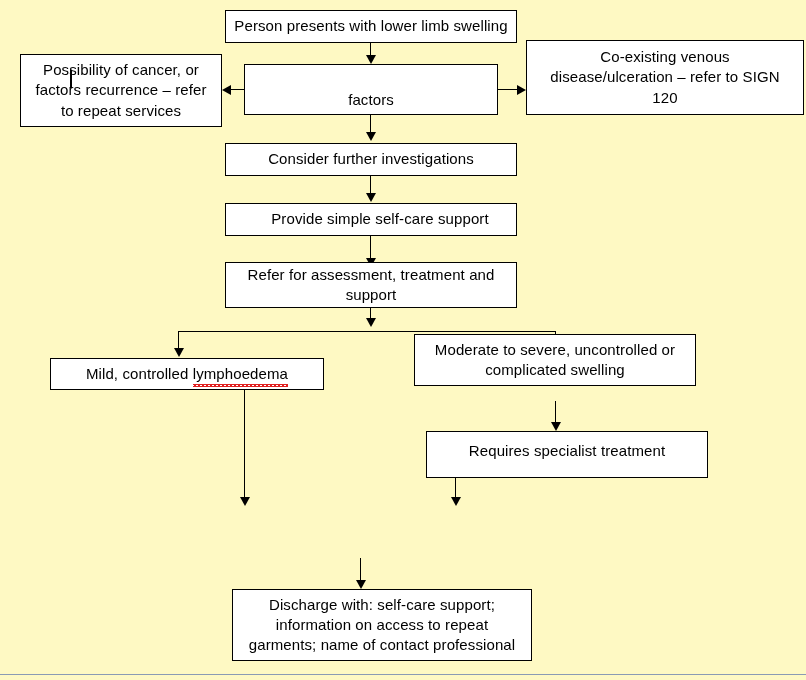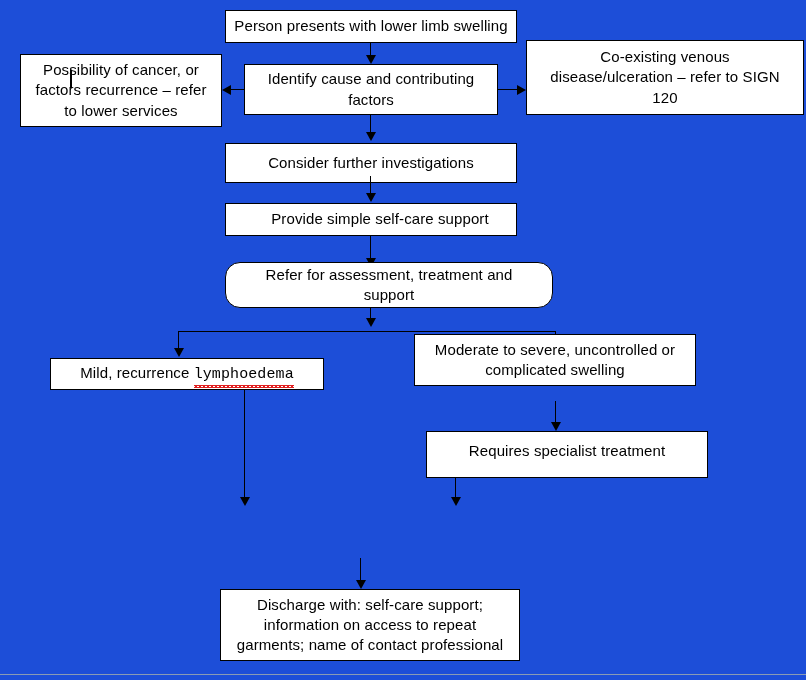--- a/index.html
+++ b/index.html
@@ -9,21 +9,21 @@
     background: #ffffff;
   }
   body {
     font-family: "Liberation Sans", sans-serif;
     color: #000000;
   }
   #canvas {
     position: relative;
     width: 806px;
     height: 680px;
-    background: #1d4ed8;
+    background: #fef9c3;
     overflow: hidden;
   }
   
   .node {
     position: absolute;
     box-sizing: border-box;
     border: 1.6px solid #000000;
     background: #ffffff;
     display: flex;
     align-items: center;
@@ -77,21 +77,20 @@
     width: 0;
     height: 0;
     border-top: 5px solid transparent;
     border-bottom: 5px solid transparent;
     border-left: 9px solid #000000;
   }
   
   .squiggle {
     position: relative;
     display: inline-block;
-    font-family: Liberation Mono, monospace;
   }
   .squiggle::after {
     content: "";
     position: absolute;
     left: 0;
     right: 0;
     bottom: -3px;
     height: 3px;
     background-image:
       linear-gradient(45deg, transparent 42%, #e02020 42%, #e02020 58%, transparent 58%),
@@ -118,71 +117,71 @@
 <div id="canvas">
 
   <div class="node" style="left:225px; top:10px; width:292px; height:33px;">
     <span class="txt">Person presents with lower limb swelling</span>
   </div>
 
   <div class="vline" style="left:370px; top:43px; height:13px;"></div>
   <div class="arrow-down" style="left:366px; top:55px;"></div>
 
   <div class="node" style="left:244px; top:64px; width:254px; height:51px;">
-    <span class="txt"><span>Identify cause and contributing</span><br><span>factors</span></span>
+    <span class="txt"><br><span>factors</span></span>
   </div>
 
   <div class="hline" style="left:231px; top:89px; width:14px;"></div>
   <div class="arrow-left" style="left:222px; top:85px;"></div>
 
   <div class="hline" style="left:498px; top:89px; width:20px;"></div>
   <div class="arrow-right" style="left:517px; top:85px;"></div>
 
   <div class="node" style="left:20px; top:54px; width:202px; height:73px;">
-    <span class="txt"><span>Possibility of cancer, or</span><br><span>factors recurrence – refer</span><br><span>to lower services</span></span>
+    <span class="txt"><span>Possibility of cancer, or</span><br><span>factors recurrence – refer</span><br><span>to repeat services</span></span>
   </div>
   <div class="caret" style="left:70px; top:70px; height:18px;"></div>
 
   <div class="node" style="left:526px; top:40px; width:278px; height:75px;">
     <span class="txt"><span>Co-existing venous</span><br><span>disease/ulceration – refer to SIGN</span><br><span>120</span></span>
   </div>
 
   <div class="vline" style="left:370px; top:115px; width:0; height:18px;"></div>
   <div class="arrow-down" style="left:366px; top:132px;"></div>
 
-  <div class="node" style="left:225px; top:143px; width:292px; height:40px;">
+  <div class="node" style="left:225px; top:143px; width:292px; height:33px;">
     <span class="txt">Consider further investigations</span>
   </div>
 
   <div class="vline" style="left:370px; top:176px; height:18px;"></div>
   <div class="arrow-down" style="left:366px; top:193px;"></div>
 
   <div class="node" style="left:225px; top:203px; width:292px; height:33px;padding-left:24px;">
     <span class="txt">Provide simple self-care support</span>
   </div>
 
   <div class="vline" style="left:370px; top:236px; height:23px;"></div>
   <div class="arrow-down" style="left:366px; top:258px;"></div>
 
-  <div class="node" style="left:225px; top:262px; width:328px; height:46px;border-radius:15px;">
+  <div class="node" style="left:225px; top:262px; width:292px; height:46px;">
     <span class="txt"><span>Refer for assessment, treatment and</span><br><span>support</span></span>
   </div>
 
   <div class="vline" style="left:370px; top:308px; height:12px;"></div>
   <div class="arrow-down" style="left:366px; top:318px;"></div>
   <div class="hline" style="left:178px; top:331px; width:378px;"></div>
 
   <div class="vline" style="left:178px; top:331px; height:18px;"></div>
   <div class="arrow-down" style="left:174px; top:348px;"></div>
 
   <div class="vline" style="left:555px; top:331px; height:18px;"></div>
   <div class="arrow-down" style="left:551px; top:348px;"></div>
 
   <div class="node" style="left:50px; top:358px; width:274px; height:32px;">
-    <span class="txt"><span>Mild, recurrence </span><span class="squiggle">lymphoedema</span></span>
+    <span class="txt"><span>Mild, controlled </span><span class="squiggle">lymphoedema</span></span>
   </div>
 
   <div class="node" style="left:414px; top:334px; width:282px; height:52px;text-align:center;">
     <span class="txt"><span>Moderate to severe, uncontrolled or</span><br><span>complicated swelling</span></span>
   </div>
 
   <div class="vline" style="left:555px; top:401px; height:22px;"></div>
   <div class="arrow-down" style="left:551px; top:422px;"></div>
 
   <div class="node top-align" style="left:414px; top:431px; width:282px; height:47px;">
@@ -192,19 +191,19 @@
   <div class="vline" style="left:244px; top:390px; height:108px;"></div>
   <div class="arrow-down" style="left:240px; top:497px;"></div>
 
   <div class="vline" style="left:455px; top:478px; height:20px;"></div>
   <div class="arrow-down" style="left:451px; top:497px;"></div>
 
 
   <div class="vline" style="left:360px; top:558px; height:23px;"></div>
   <div class="arrow-down" style="left:356px; top:580px;"></div>
 
-  <div class="node" style="left:220px; top:589px; width:300px; height:72px;justify-content:center;">
+  <div class="node" style="left:232px; top:589px; width:300px; height:72px;justify-content:center;">
     <span class="txt"><span>Discharge with: self-care support;</span><br><span>information on access to repeat</span><br><span>garments; name of contact professional</span></span>
   </div>
 
   <div class="page-rule" style="left:0px; top:674px; width:806px;"></div>
 
 </div>
 
 </body></html>

